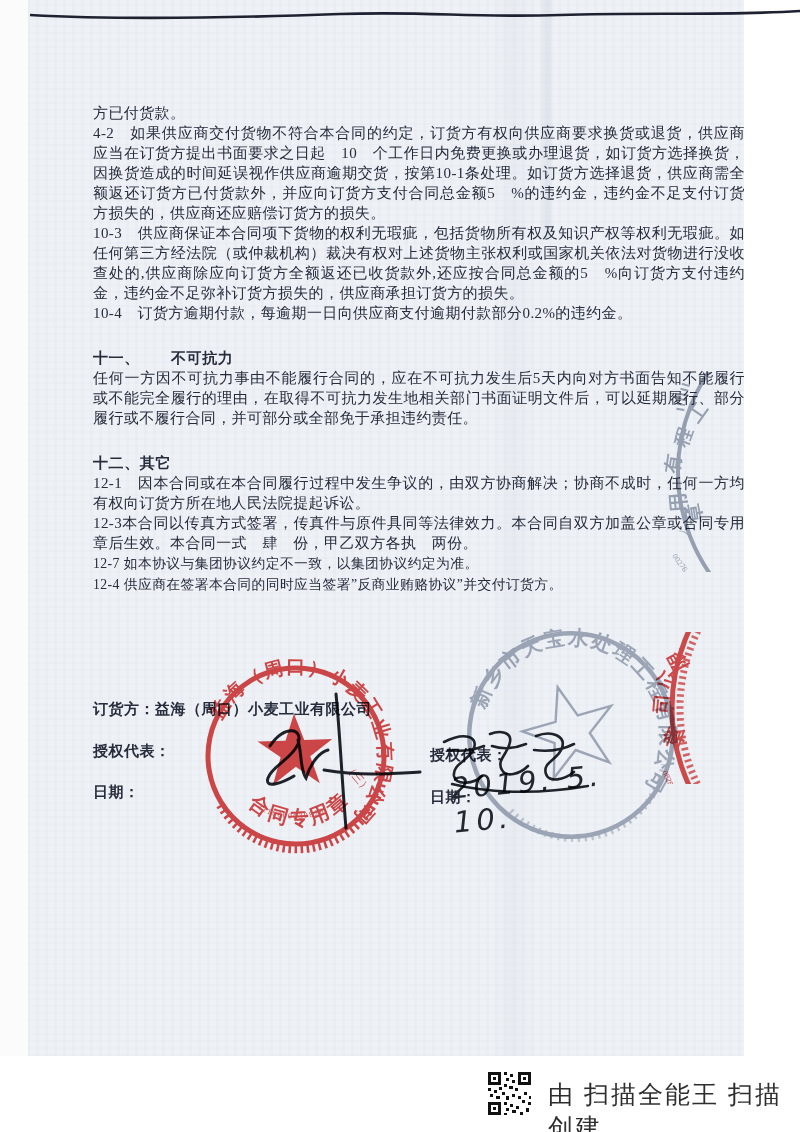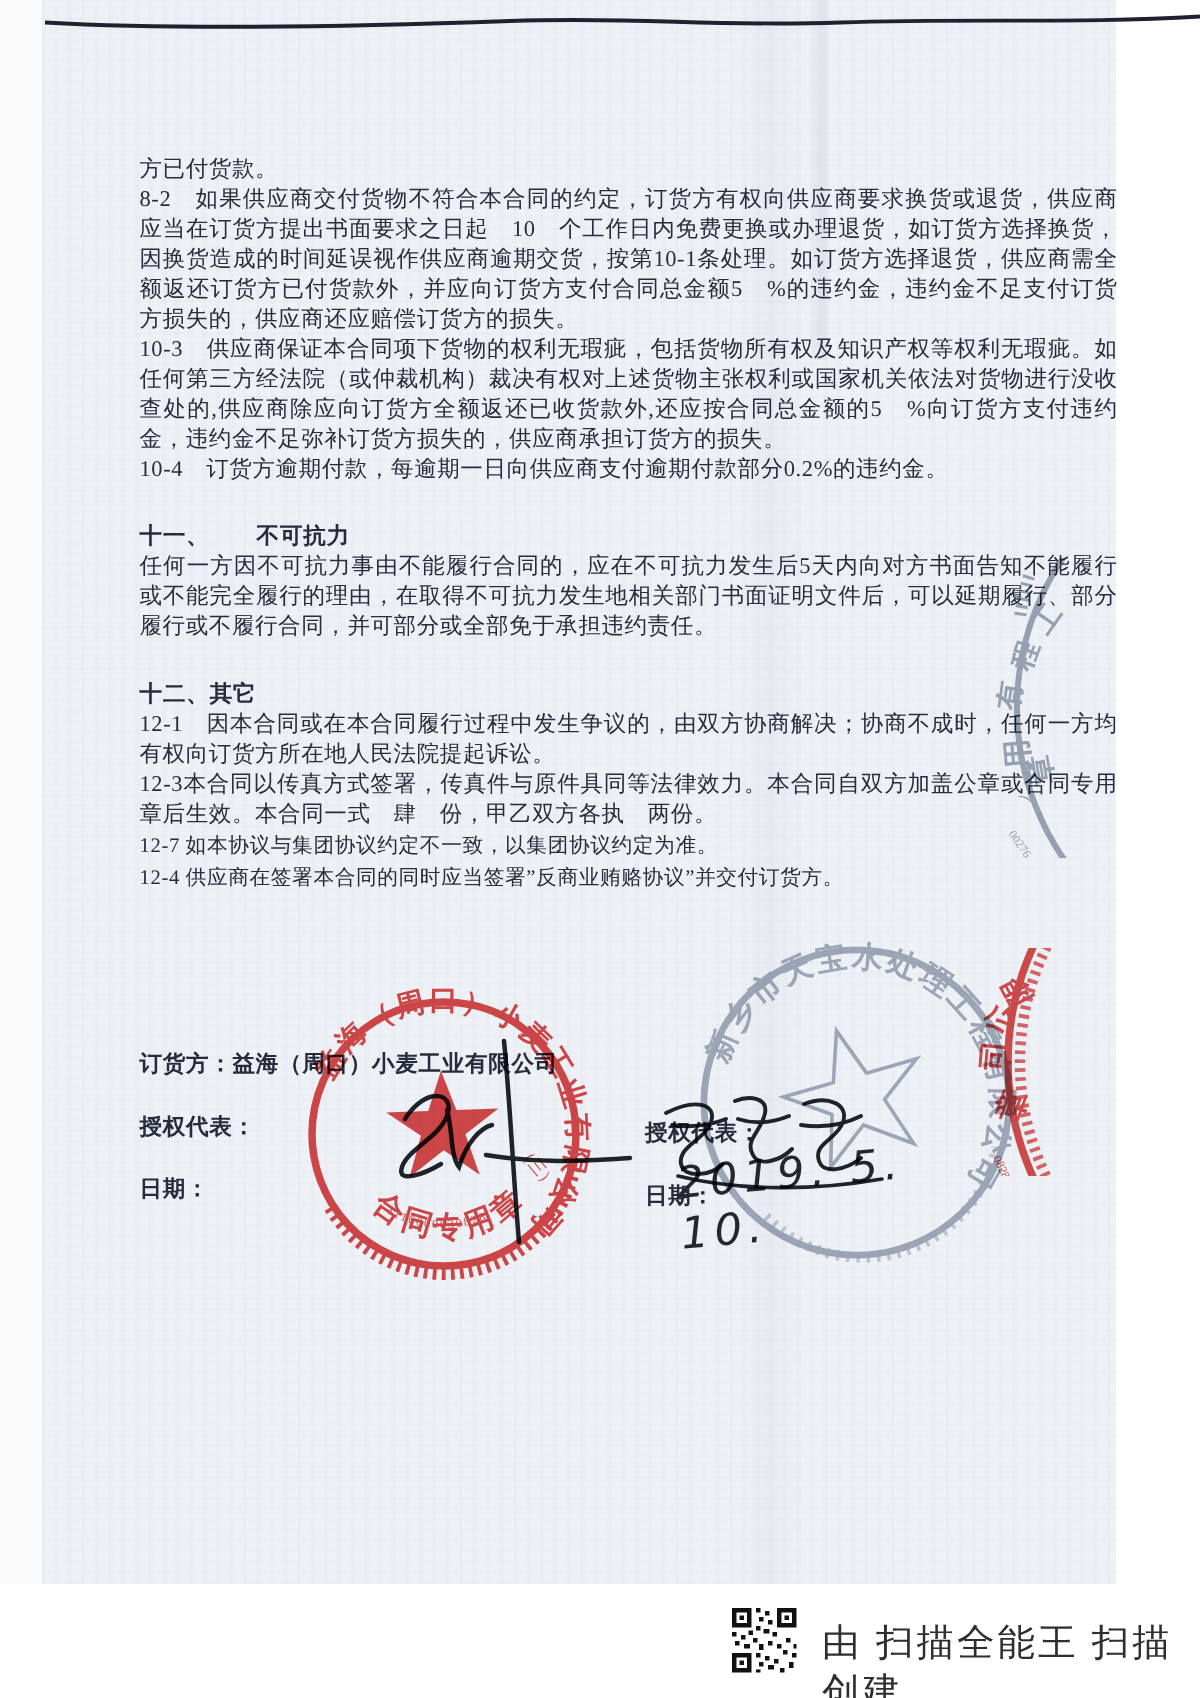--- a/index.html
+++ b/index.html
@@ -67,21 +67,21 @@
 <div class="scan-page">
   <div class="left-margin"></div>
   <div class="crease"></div>
 
   <svg class="top-edge" viewBox="0 0 800 24" preserveAspectRatio="none">
     <path d="M30,15 C120,20 230,18 340,14 C430,11 470,18 560,15 C650,12 720,16 800,11" fill="none" stroke="#1d2130" stroke-width="2.6"></path>
   </svg>
 
   <div class="doc">
     <p>方已付货款。</p>
-    <p>8-2　如果供应商交付货物不符合本合同的约定，订货方有权向供应商要求换货或退货，供应商应当在订货方提出书面要求之日起　10　个工作日内免费更换或办理退货，如订货方选择换货，因换货造成的时间延误视作供应商逾期交货，按第10-1条处理。如订货方选择退货，供应商需全额返还订货方已付货款外，并应向订货方支付合同总金额5　%的违约金，违约金不足支付订货方损失的，供应商还应赔偿订货方的损失。</p>
+    <p>4-2　如果供应商交付货物不符合本合同的约定，订货方有权向供应商要求换货或退货，供应商应当在订货方提出书面要求之日起　10　个工作日内免费更换或办理退货，如订货方选择换货，因换货造成的时间延误视作供应商逾期交货，按第10-1条处理。如订货方选择退货，供应商需全额返还订货方已付货款外，并应向订货方支付合同总金额5　%的违约金，违约金不足支付订货方损失的，供应商还应赔偿订货方的损失。</p>
     <p>10-3　供应商保证本合同项下货物的权利无瑕疵，包括货物所有权及知识产权等权利无瑕疵。如任何第三方经法院（或仲裁机构）裁决有权对上述货物主张权利或国家机关依法对货物进行没收查处的,供应商除应向订货方全额返还已收货款外,还应按合同总金额的5　%向订货方支付违约金，违约金不足弥补订货方损失的，供应商承担订货方的损失。</p>
     <p>10-4　订货方逾期付款，每逾期一日向供应商支付逾期付款部分0.2%的违约金。</p>
     <div class="gap26"></div>
     <p class="sec-title">十一、　　不可抗力</p>
     <p>任何一方因不可抗力事由不能履行合同的，应在不可抗力发生后5天内向对方书面告知不能履行或不能完全履行的理由，在取得不可抗力发生地相关部门书面证明文件后，可以延期履行、部分履行或不履行合同，并可部分或全部免于承担违约责任。</p>
     <div class="gap26"></div>
     <p class="sec-title">十二、其它</p>
     <p>12-1　因本合同或在本合同履行过程中发生争议的，由双方协商解决；协商不成时，任何一方均有权向订货方所在地人民法院提起诉讼。</p>
     <p>12-3本合同以传真方式签署，传真件与原件具同等法律效力。本合同自双方加盖公章或合同专用章后生效。本合同一式　肆　份，甲乙双方各执　两份。</p>
     <p class="line-sm">12-7 如本协议与集团协议约定不一致，以集团协议约定为准。</p>

